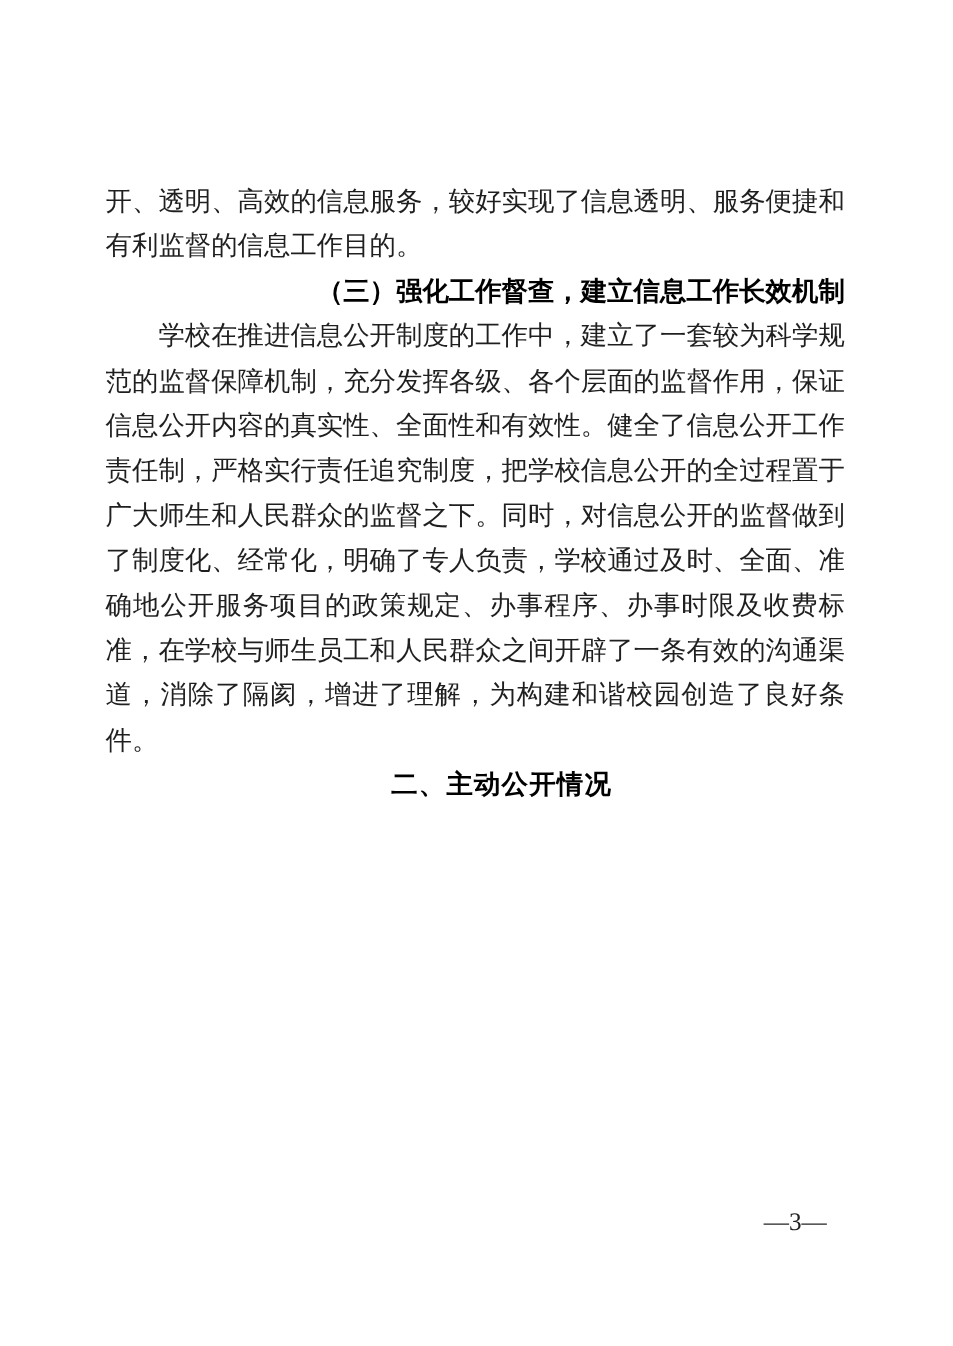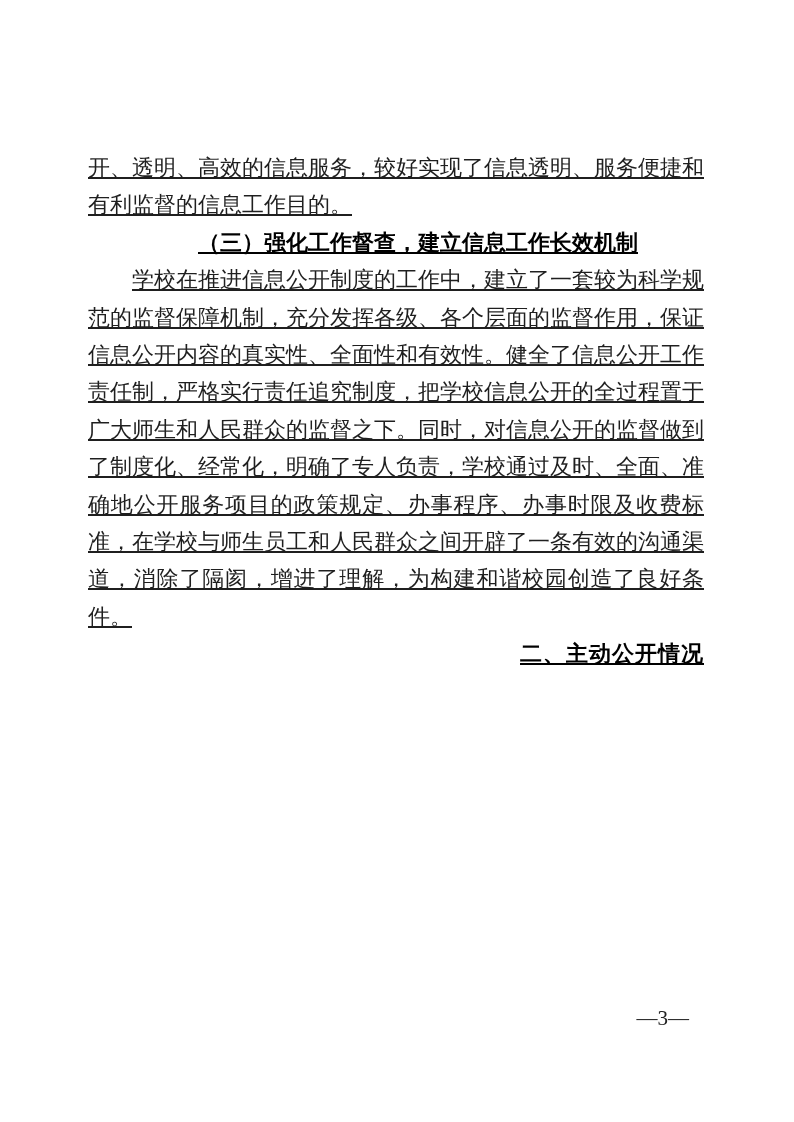--- a/index.html
+++ b/index.html
@@ -22,35 +22,34 @@
     top: 149px;
     width: 616px;
   }
   .para {
     margin: 0;
     font-size: 22px;
     line-height: 37.4px;
     text-align: justify;
     text-indent: 2em;
     word-break: break-all;
-    text-decoration: underline;
   }
   .para.continued {
     text-indent: 0;
   }
   .h-kai {
     font-weight: bold;
     color: #000000;
-    text-align: center;
+    text-align: right;
   }
   .h-hei {
     font-weight: bold;
     font-family: "Liberation Sans", sans-serif;
     color: #000000;
-    text-align: right;
+    text-align: center;
     letter-spacing: 1px;
   }
   .footer {
     position: absolute;
     top: 1006px;
     right: 105px;
     font-size: 21px;
     line-height: 24px;
     color: #222222;
     font-family: "Liberation Serif", serif;

